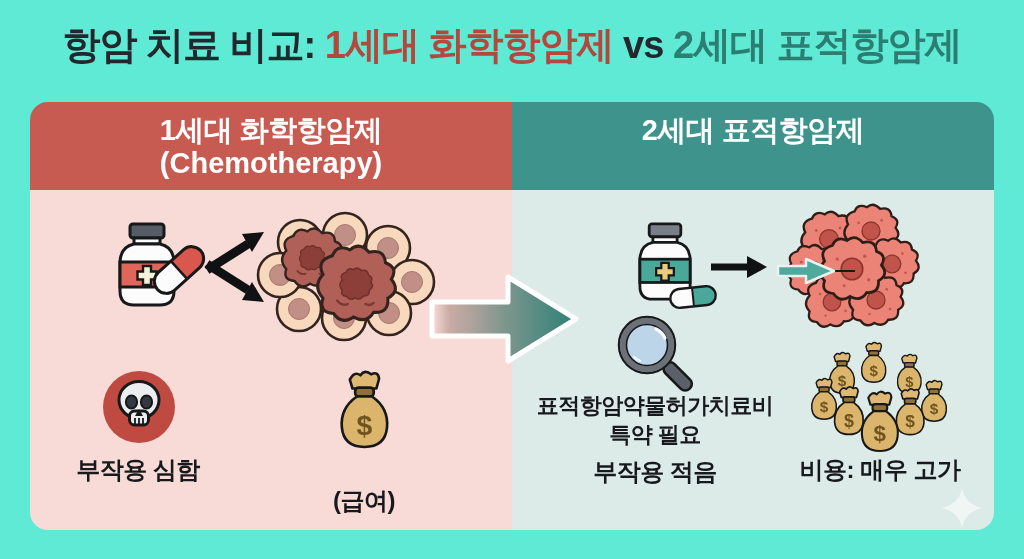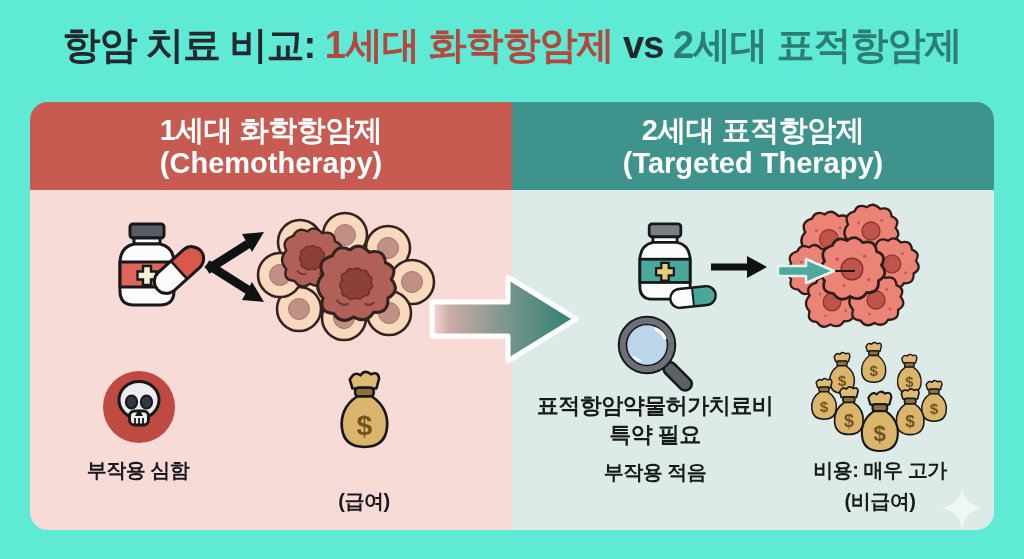--- a/index.html
+++ b/index.html
@@ -23,21 +23,21 @@
   }
   .panel.left  .panel-header{background:#c75b51;border-top-left-radius:18px;}
   .panel.right .panel-header{background:#3e948c;border-top-right-radius:18px;}
   .panel-body{position:absolute;top:88px;left:0;right:0;bottom:0;}
   .panel.left  .panel-body{background:#f8dbd7;border-bottom-left-radius:18px;}
   .panel.right .panel-body{background:#dcebe7;border-bottom-right-radius:18px;}
   .ph1{font-size:29px;font-weight:bold;line-height:37px;letter-spacing:-0.5px;}
   .ph2{font-size:29px;font-weight:bold;line-height:29px;}
 
   .abs{position:absolute;}
-  .klabel{position:absolute;text-align:center;font-weight:bold;font-size:20px;
+  .klabel{position:absolute;text-align:center;font-weight:bold;font-size:24px;
           letter-spacing:-0.5px;color:#17191c;line-height:28px;}
   .klabel.sm{font-size:22px;line-height:27px;}
 
   .bottle-red {--lbl:#e0655a;}
   .bottle-teal{--lbl:#4aa89b;}
   .capsule-red {--cap:#d9574c;}
   .capsule-teal{--cap:#4aa89b;}
   svg{display:block;overflow:visible;}
   .defs-holder{position:absolute;width:0;height:0;}
 </style>
@@ -138,21 +138,20 @@
       <use href="#bag-shape"></use>
     </svg>
 
     <div class="klabel" style="left:0;top:354px;width:216px;">부작용 심함</div>
     <div class="klabel" style="left:214px;top:385px;width:240px;">(급여)</div>
   </section>
 
   <section class="panel right">
     <header class="panel-header">
       <div class="ph1">2세대 표적항암제</div>
-      <div class="ph2">(Targeted Therapy)</div>
     </header>
     <div class="panel-body"></div>
 
     <svg class="abs bottle-teal" style="left:126px;top:120px;" width="54" height="80" viewBox="0 0 58 86">
       <rect x="12" y="2" width="34" height="14" rx="3" fill="#787f87" stroke="#17181a" stroke-width="3"></rect>
       <rect x="16" y="16" width="26" height="6" fill="#fbfbfb" stroke="#17181a" stroke-width="3"></rect>
       <path d="M16,22 h26 q14,3 14,19 v28 q0,14 -14,14 h-26 q-14,0 -14,-14 v-28 q0,-16 14,-19 z" fill="#fcfcfc" stroke="#17181a" stroke-width="3"></path>
       <rect x="2" y="40" width="54" height="25" fill="var(--lbl)" stroke="#17181a" stroke-width="3"></rect>
       <path d="M25,44 h8 v5.5 h5.5 v8 h-5.5 v5.5 h-8 v-5.5 h-5.5 v-8 h5.5 z" fill="#e8cc7e" stroke="#17181a" stroke-width="2.4"></path>
     </svg>
@@ -207,21 +206,20 @@
     </svg>
 
     <svg class="abs" style="left:428px;top:384px;" width="44" height="44" viewBox="0 0 44 44">
       <path d="M22,2 Q25,18 42,22 Q25,26 22,42 Q19,26 2,22 Q19,18 22,2 Z" fill="#ffffff" opacity="0.55"></path>
     </svg>
 
     <div class="klabel sm" style="left:-7px;top:319px;width:300px;">특약 필요</div>
     <div class="klabel sm" style="left:-7px;top:290px;width:300px;">표적항암약물허가치료비</div>
     <div class="klabel" style="left:248px;top:354px;width:240px;">비용: 매우 고가</div>
     <div class="klabel" style="left:23px;top:356px;width:240px;">부작용 적음</div>
-    <div class="klabel" style="left:248px;top:385px;width:240px;">(비급여)</div>
   </section>
 
   <svg class="abs" style="left:430px;top:272px;z-index:3;" width="150" height="94" viewBox="0 0 150 94">
     <defs>
       <linearGradient id="bigGrad" x1="0" y1="0" x2="1" y2="0">
         <stop offset="0" stop-color="#c9aaa2" stop-opacity="0"></stop>
         <stop offset="0.12" stop-color="#c2a39c" stop-opacity="0.85"></stop>
         <stop offset="0.5" stop-color="#7e968d"></stop>
         <stop offset="1" stop-color="#2c8076"></stop>
       </linearGradient>

